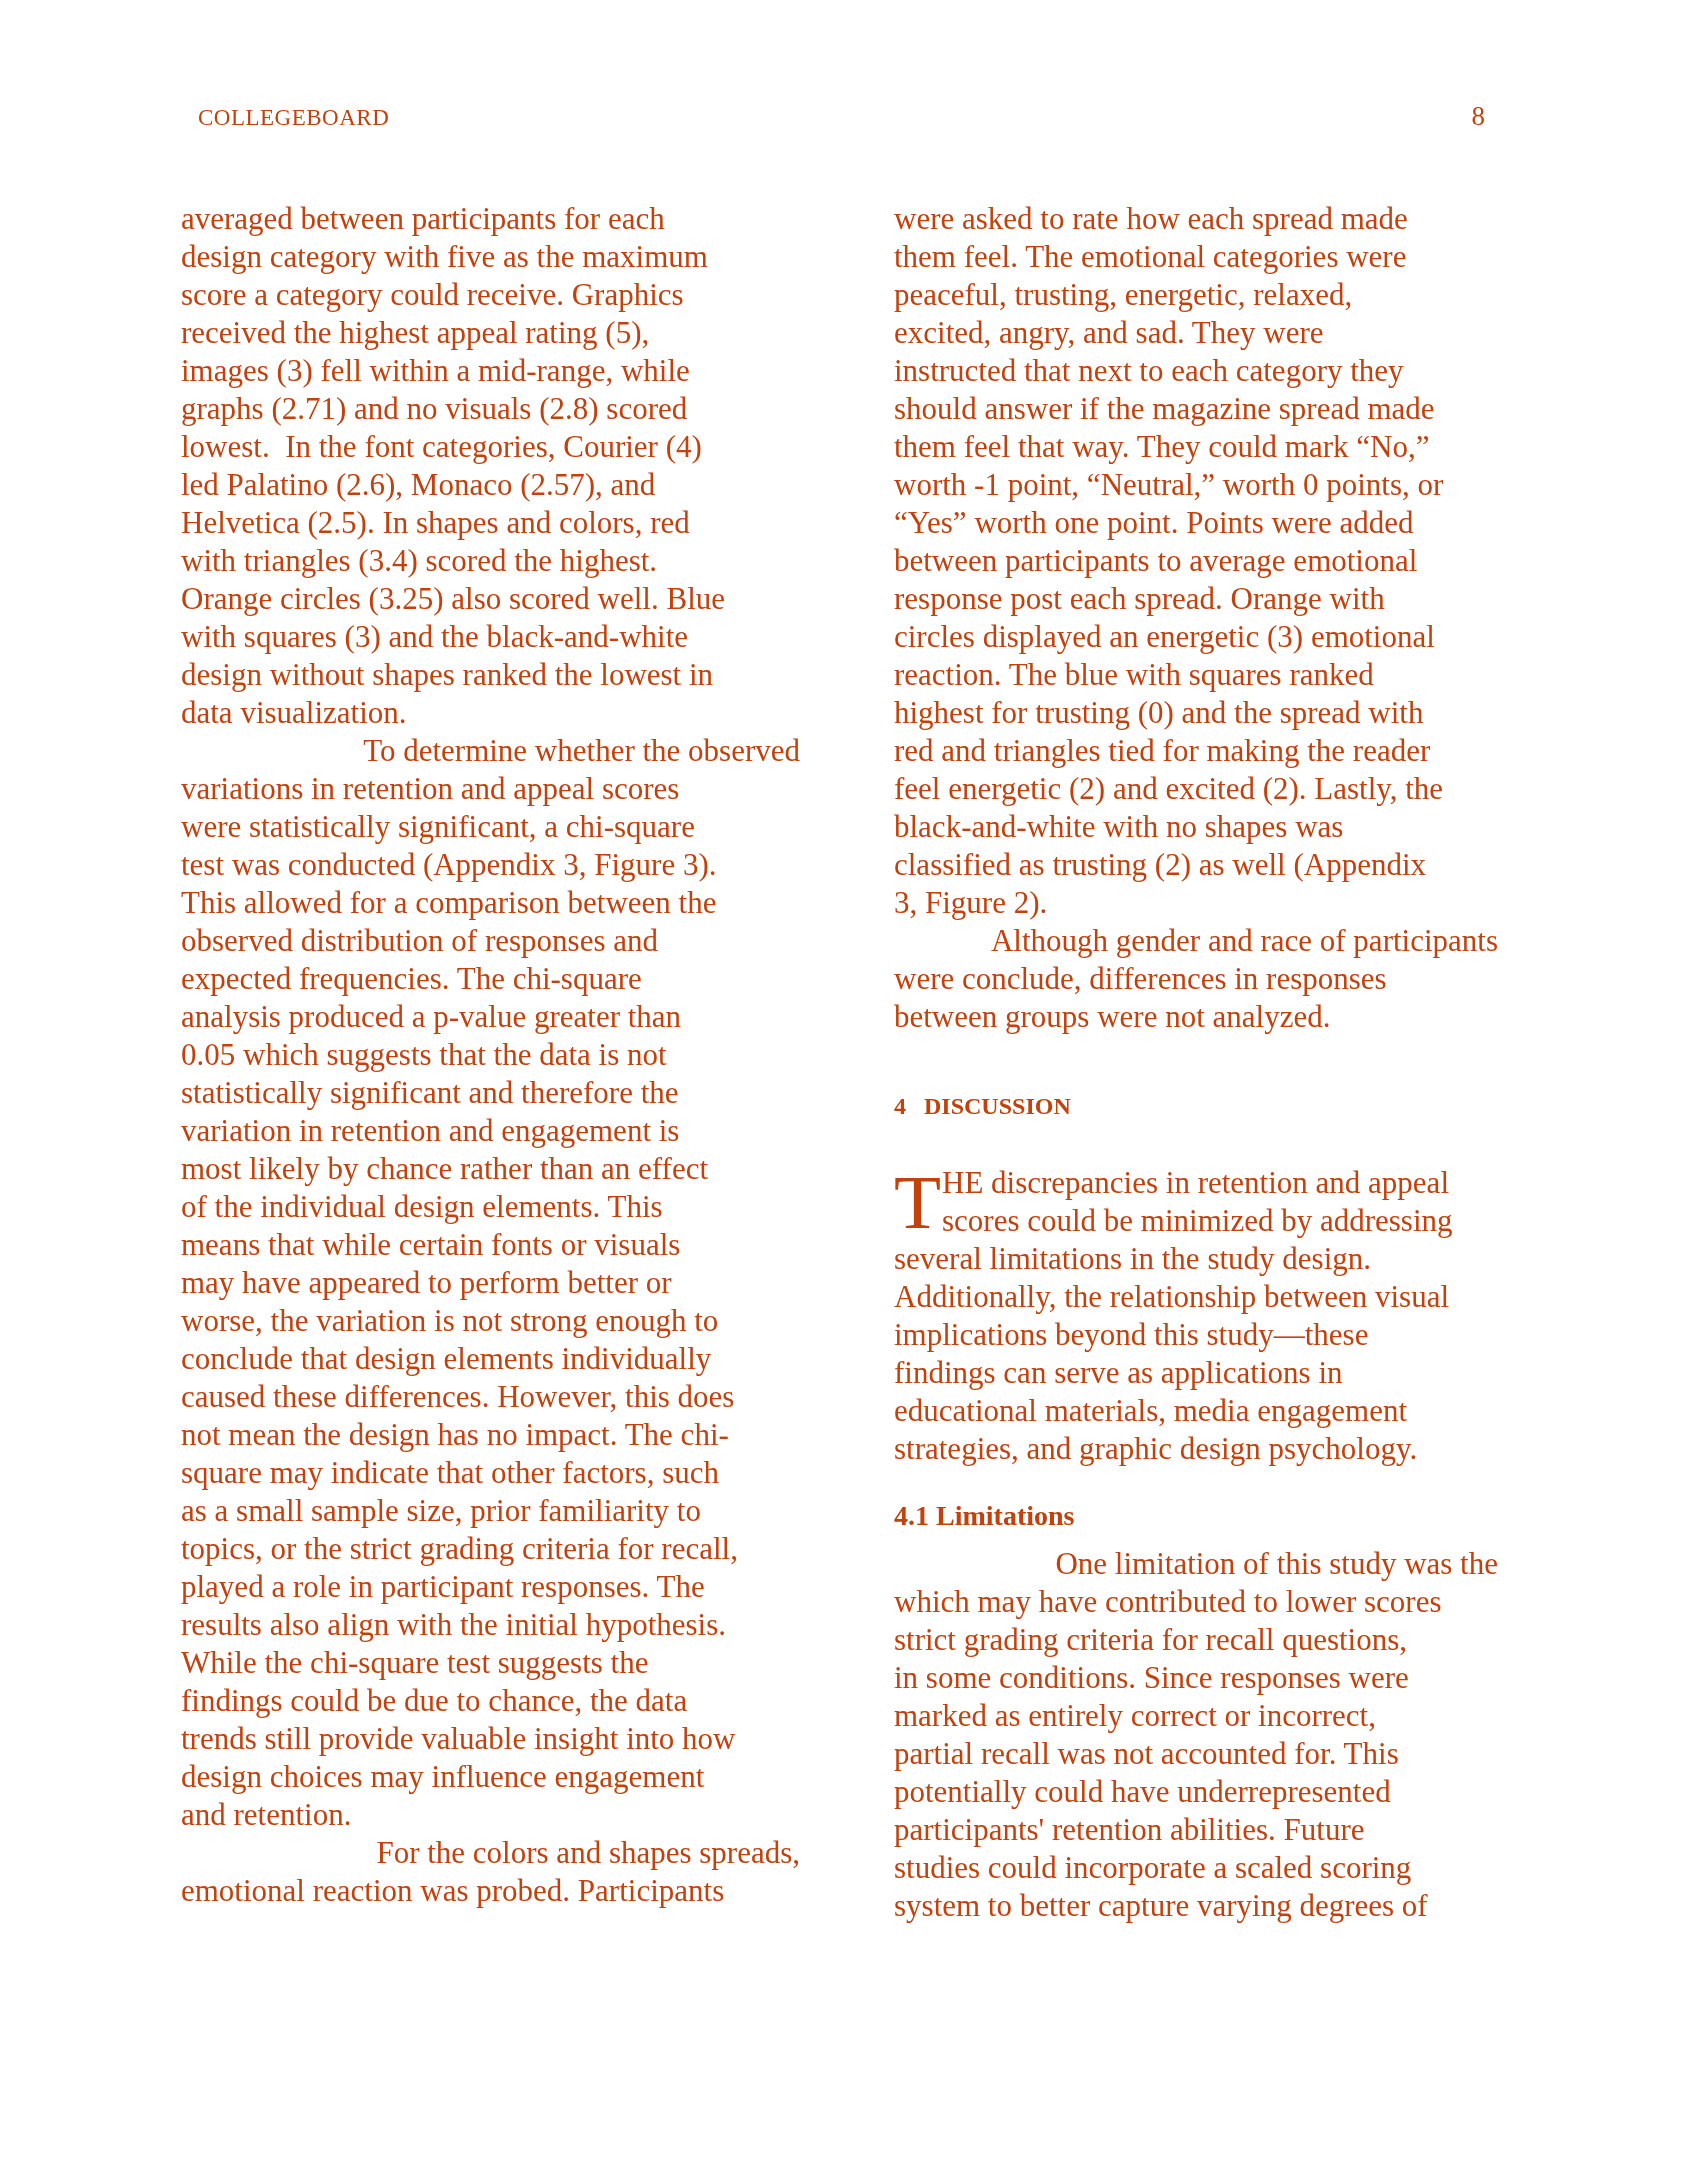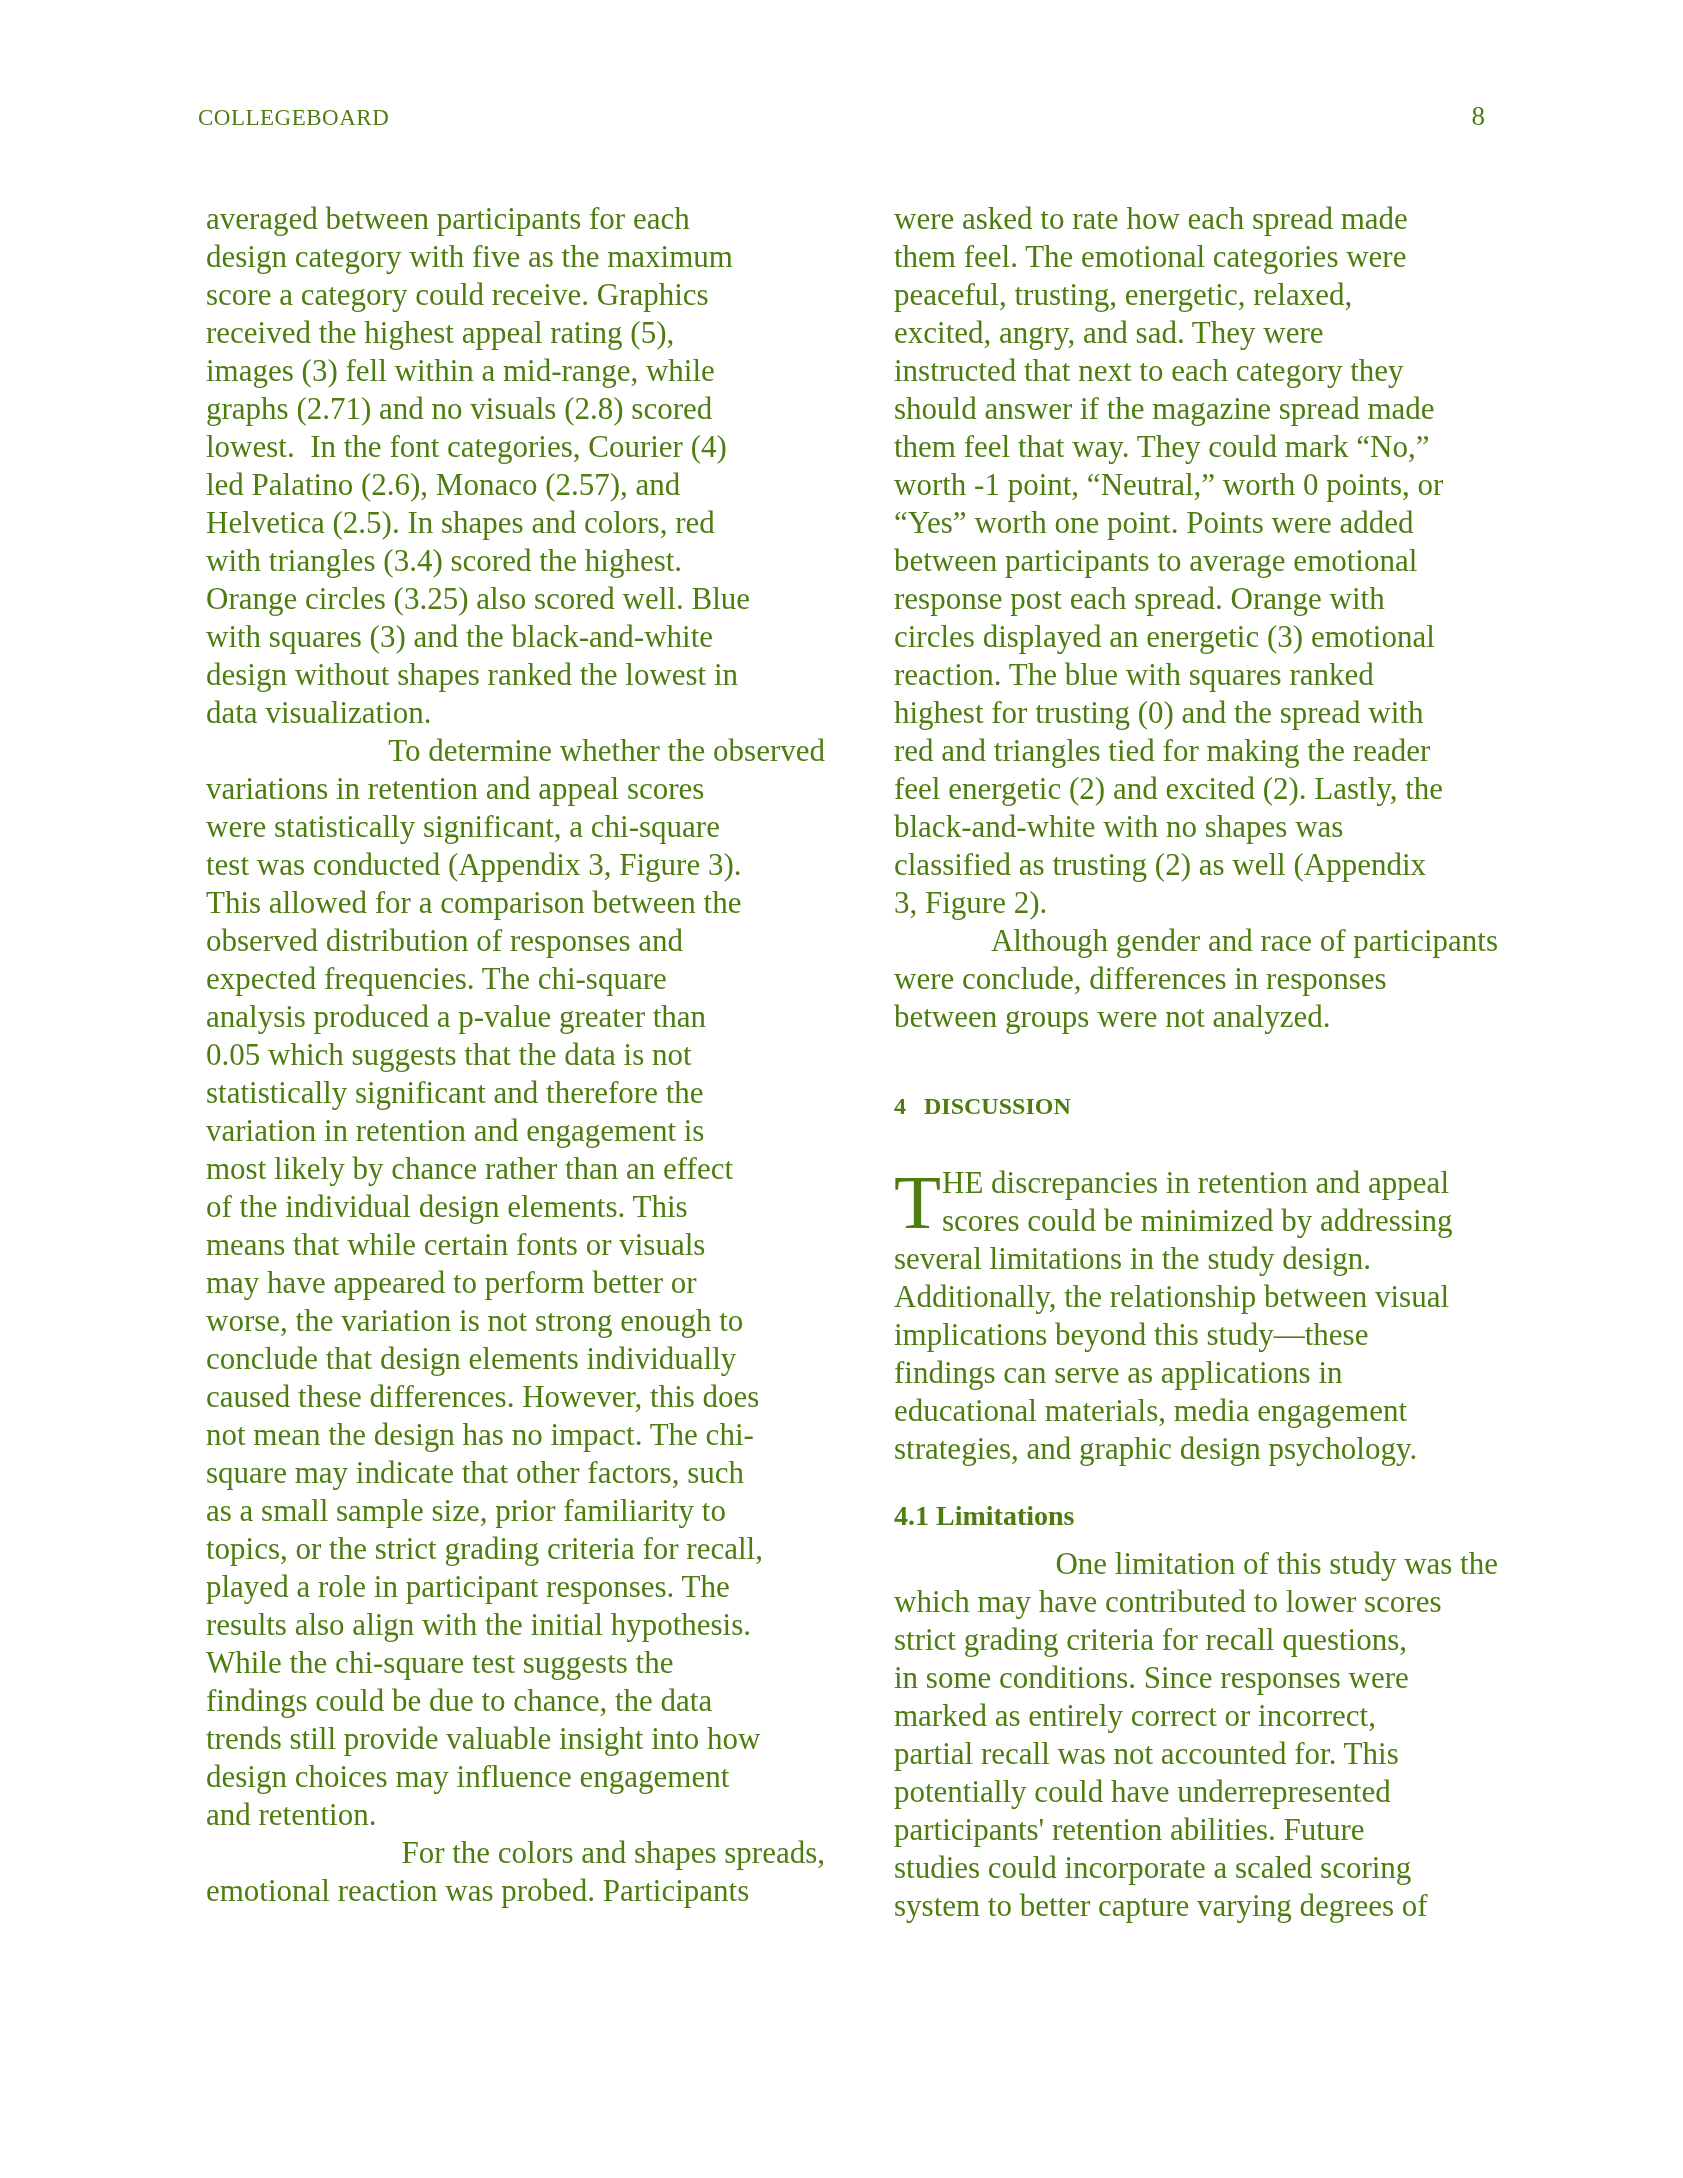--- a/index.html
+++ b/index.html
@@ -5,21 +5,21 @@
   html, body {
     margin: 0;
     padding: 0;
     background: #ffffff;
   }
   .page {
     position: relative;
     width: 1683px;
     height: 2178px;
     background: #ffffff;
-    color: #4d7c0f;
+    color: #c2410c;
     font-family: "Liberation Serif", serif;
     overflow: hidden;
   }
   .running-head {
     position: absolute;
     top: 101px;
     left: 198px;
     width: 1287px;
     display: flex;
     justify-content: space-between;
@@ -32,21 +32,21 @@
   .running-head .page-num {
     font-size: 27px;
   }
   .col {
     position: absolute;
     top: 200px;
     font-size: 31px;
     line-height: 38px;
     text-align: left;
   }
-  .col-left  { left: 206px;  width: 619px; }
+  .col-left  { left: 181px;  width: 619px; }
   .col-right { left: 894px;  width: 604px; }
   .line { white-space: pre; }
   .line.indent { padding-left: 48px; text-align: right; }
   .line.hang   { padding-left: 48px; }
   .heading {
     font-weight: bold;
     font-size: 24px;
     line-height: 38px;
     margin-top: 51px;
     margin-bottom: 39px;

